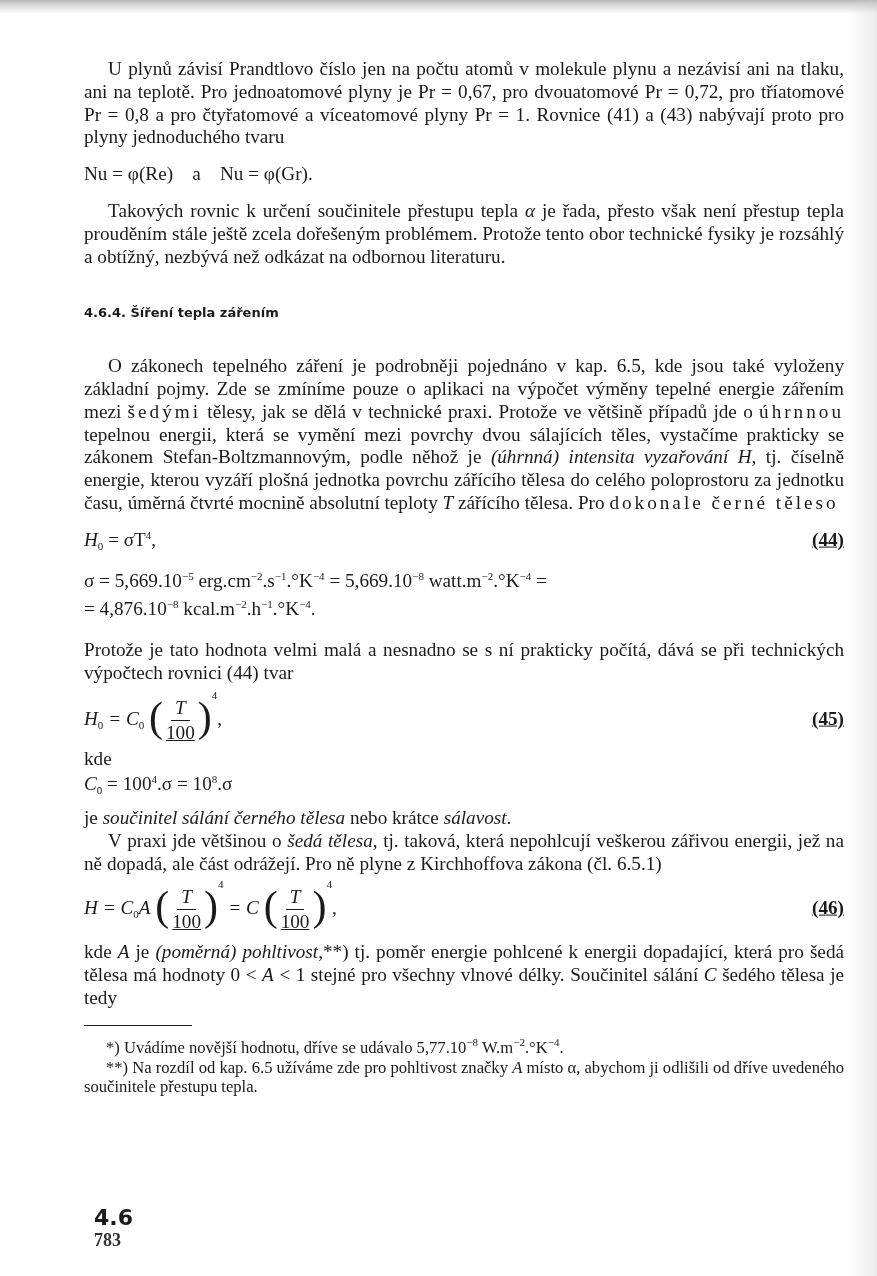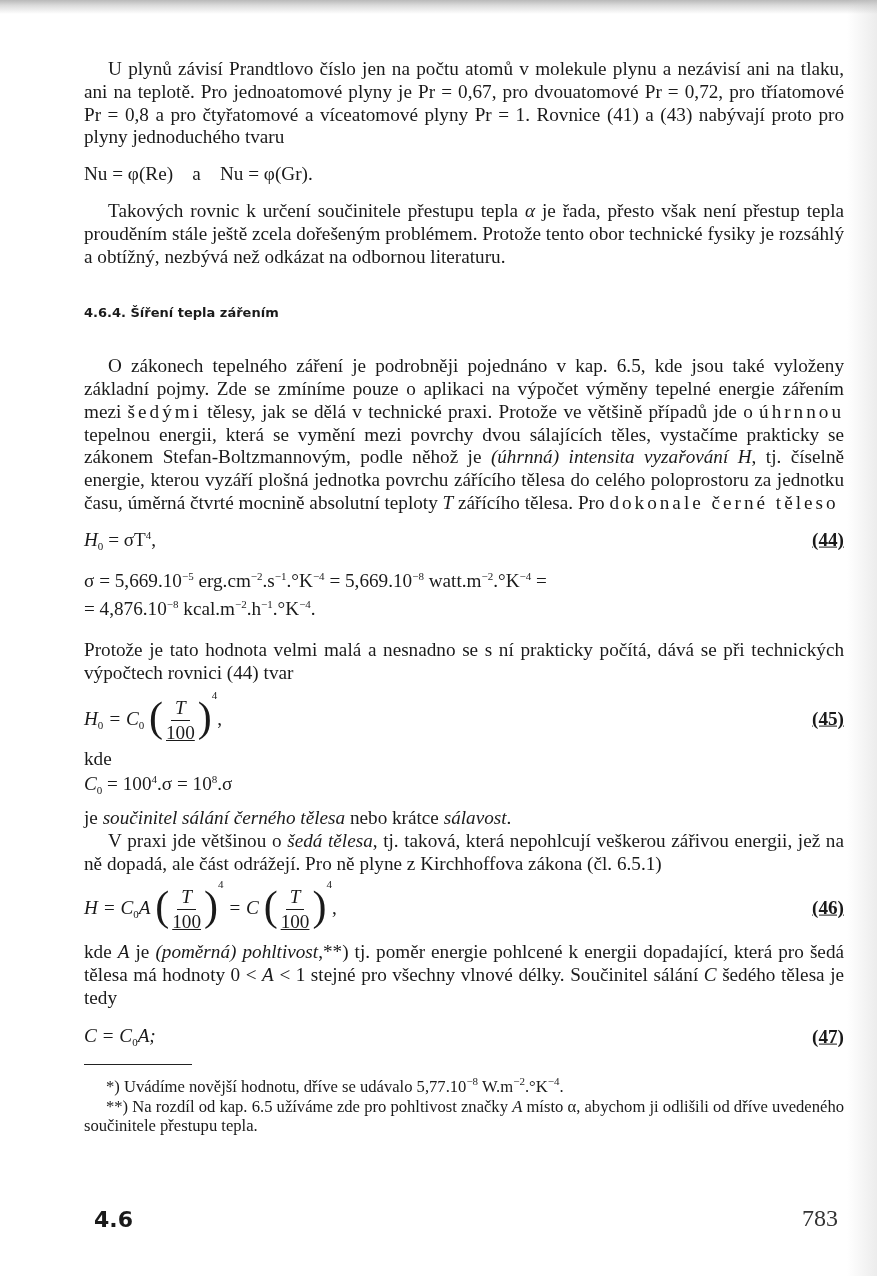--- a/index.html
+++ b/index.html
@@ -113,30 +113,31 @@
   .footnote.indent {
     text-indent: 22px;
   }
   .footer {
     position: absolute;
     left: 94px;
     top: 1205px;
     width: 744px;
     display: flex;
     justify-content: space-between;
-    align-items: flex-end;
+    align-items: flex-start;
+    flex-direction: column;
   }
   .section-num {
     font-family: "DejaVu Sans", "Liberation Sans", sans-serif;
     font-weight: bold;
     font-size: 22px;
   }
   .page-num {
-    font-size: 24px;
-    font-weight: normal;
+    font-size: 18px;
+    font-weight: bold;
     color: #333;
   }
 </style>
 </head>
 <body>
 
 <div class="scan-edge-top"></div>
 <div class="scan-edge-right"></div>
 
 <div class="page">
@@ -227,26 +228,20 @@
           <span class="den">100</span>
         </span><span class="paren">)</span><span class="paren-sup">4</span><span>,</span>
     </span>
     <span class="eq-num">(46)</span>
   </div>
 
   <p>
     <span>kde </span><span class="it">A</span><span> je </span><span class="it">(poměrná) pohltivost</span><span>,**) tj. poměr energie pohlcené k energii dopadající, která pro šedá tělesa má hodnoty 0 &lt; </span><span class="it">A</span><span> &lt; 1 stejné pro všechny vlnové délky. Součinitel sálání </span><span class="it">C</span><span> šedého tělesa je tedy</span>
   </p>
 
-  <div class="eq" style="margin:16px 0 6px 0;">
-    <span class="eq-content">
-      <span class="it">C = C</span><sub>0</sub><span class="it">A;</span>
-    </span>
-    <span class="eq-num">(47)</span>
-  </div>
 
   <div class="rule"></div>
 
   <p class="footnote indent">
     <span>*)</span><span> Uvádíme novější hodnotu, dříve se udávalo 5,77.10</span><sup>−8</sup><span> W.m</span><sup>−2</sup><span>.°K</span><sup>−4</sup><span>.</span>
   </p>
   <p class="footnote indent">
     <span>**)</span><span> Na rozdíl od kap. 6.5 užíváme zde pro pohltivost značky </span><span class="it">A</span><span> místo α, abychom ji odlišili od dříve uvedeného součinitele přestupu tepla.</span>
   </p>
 

